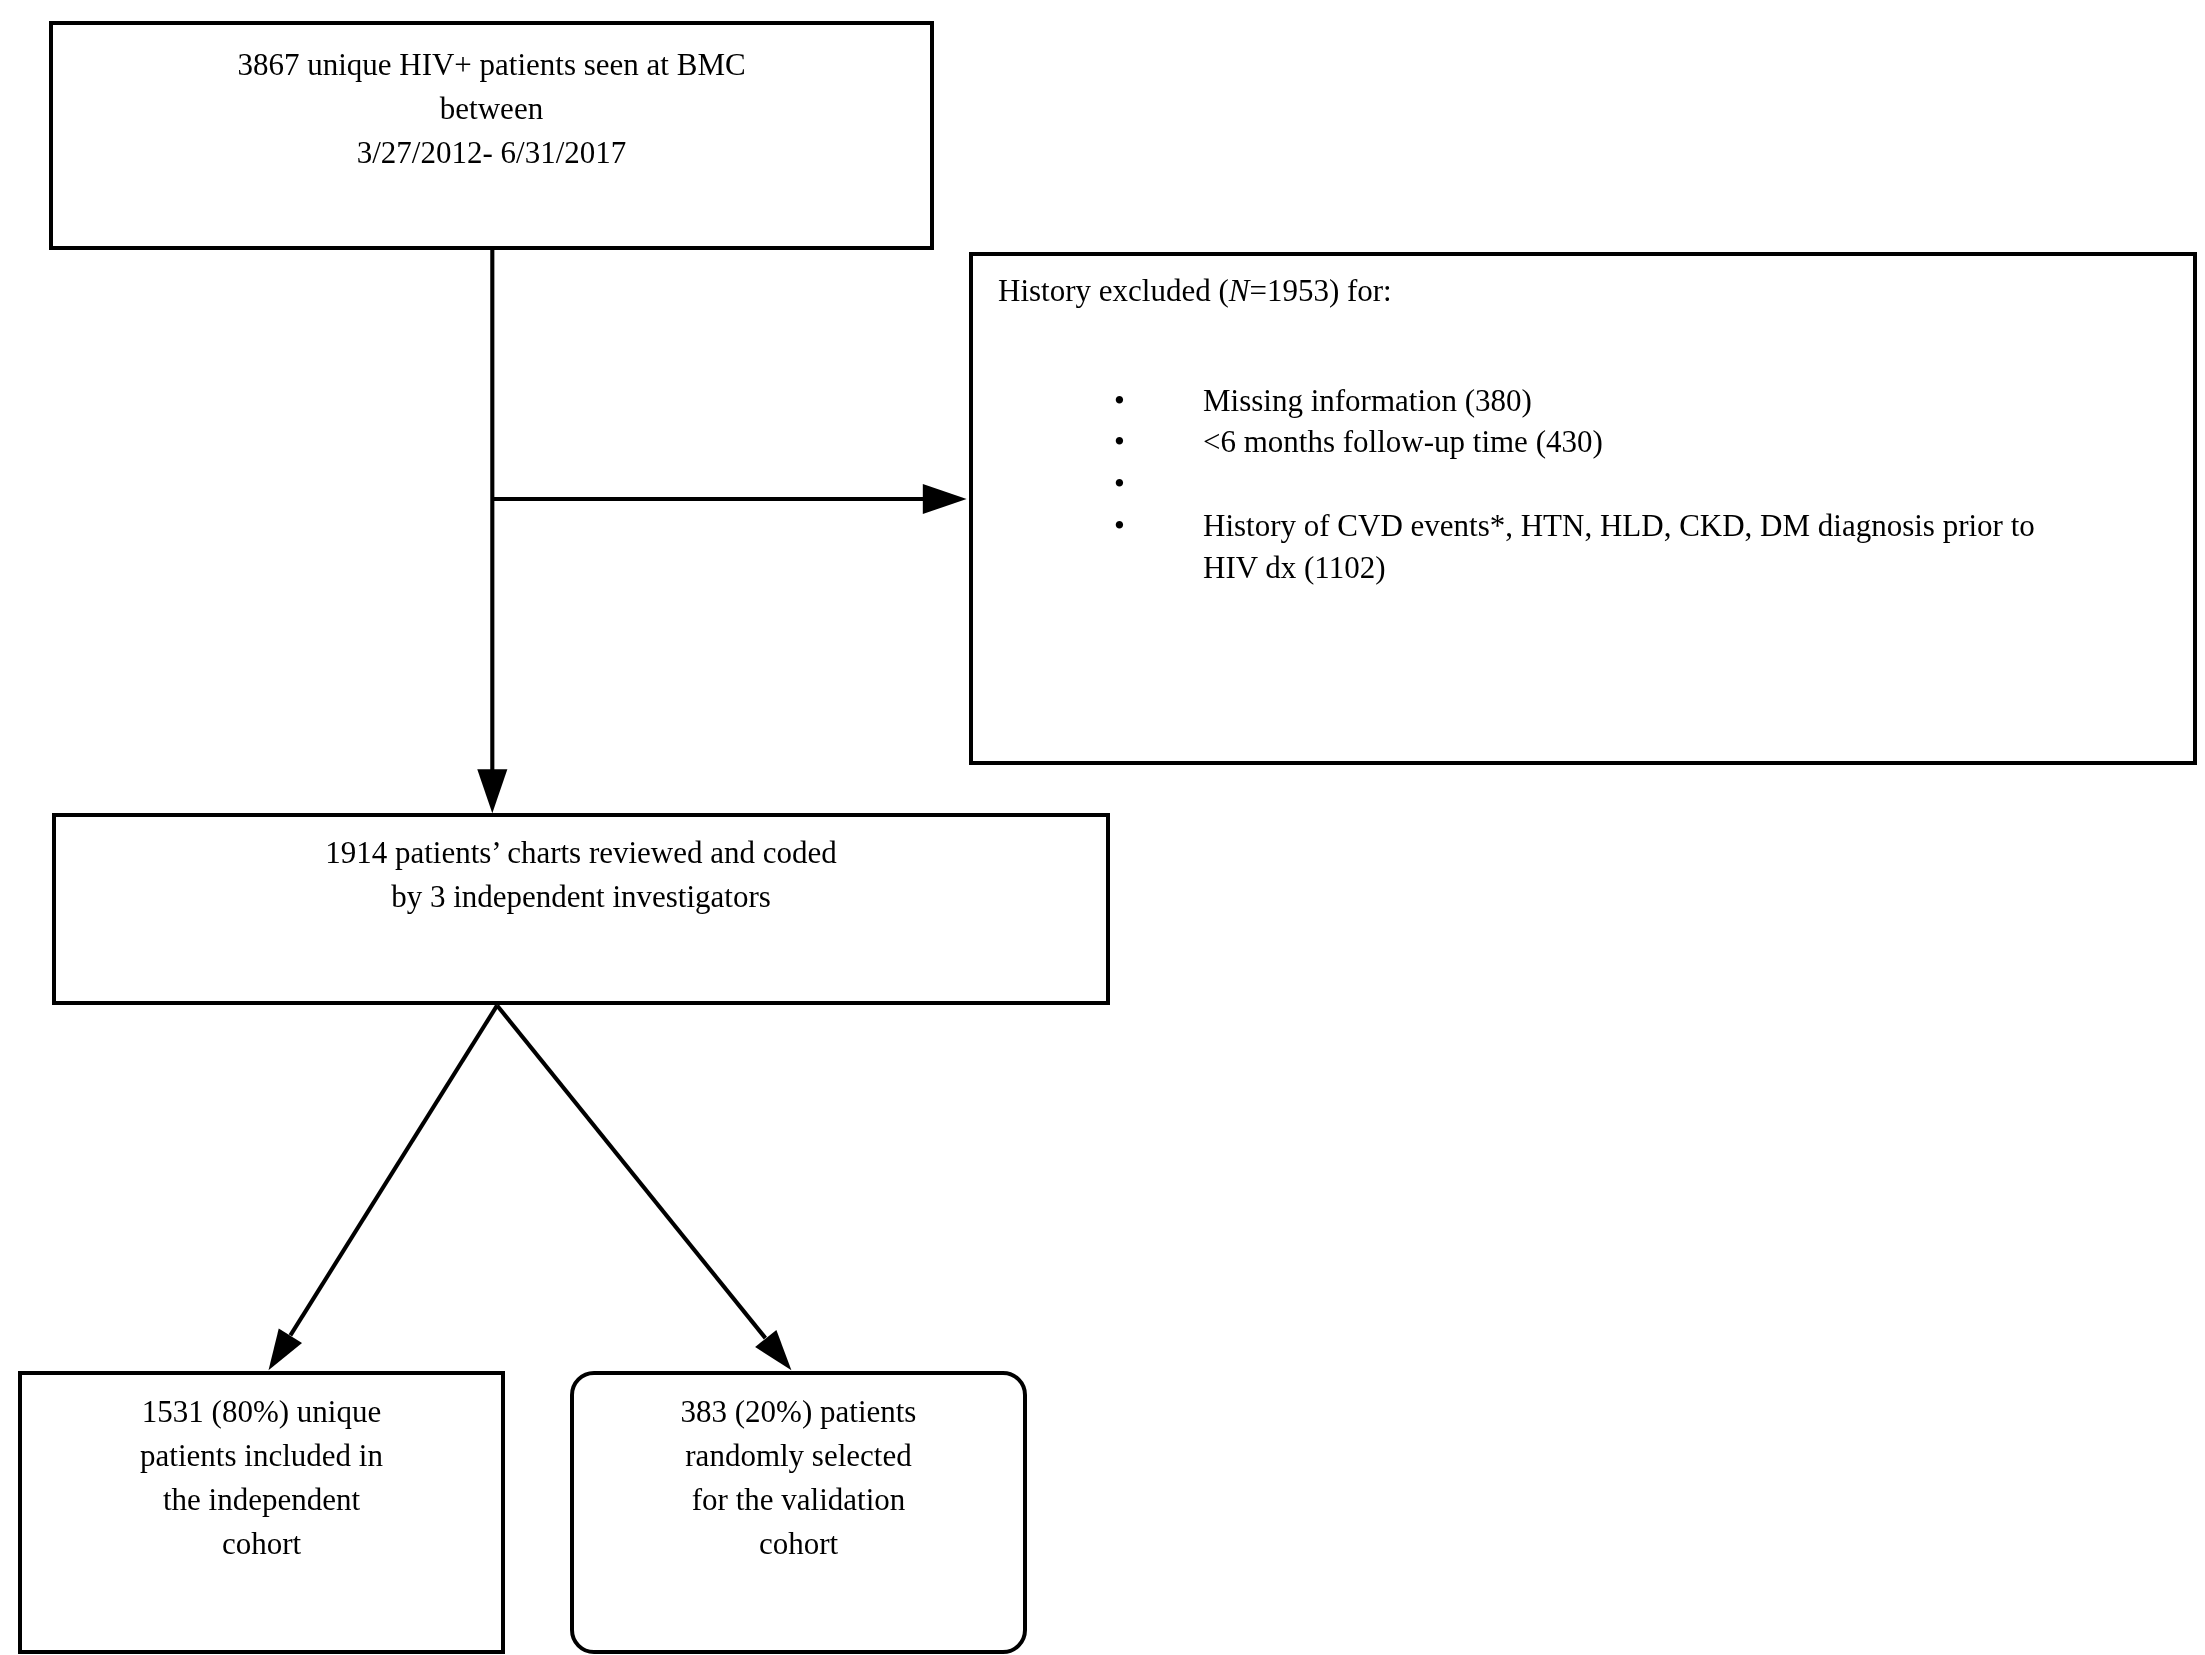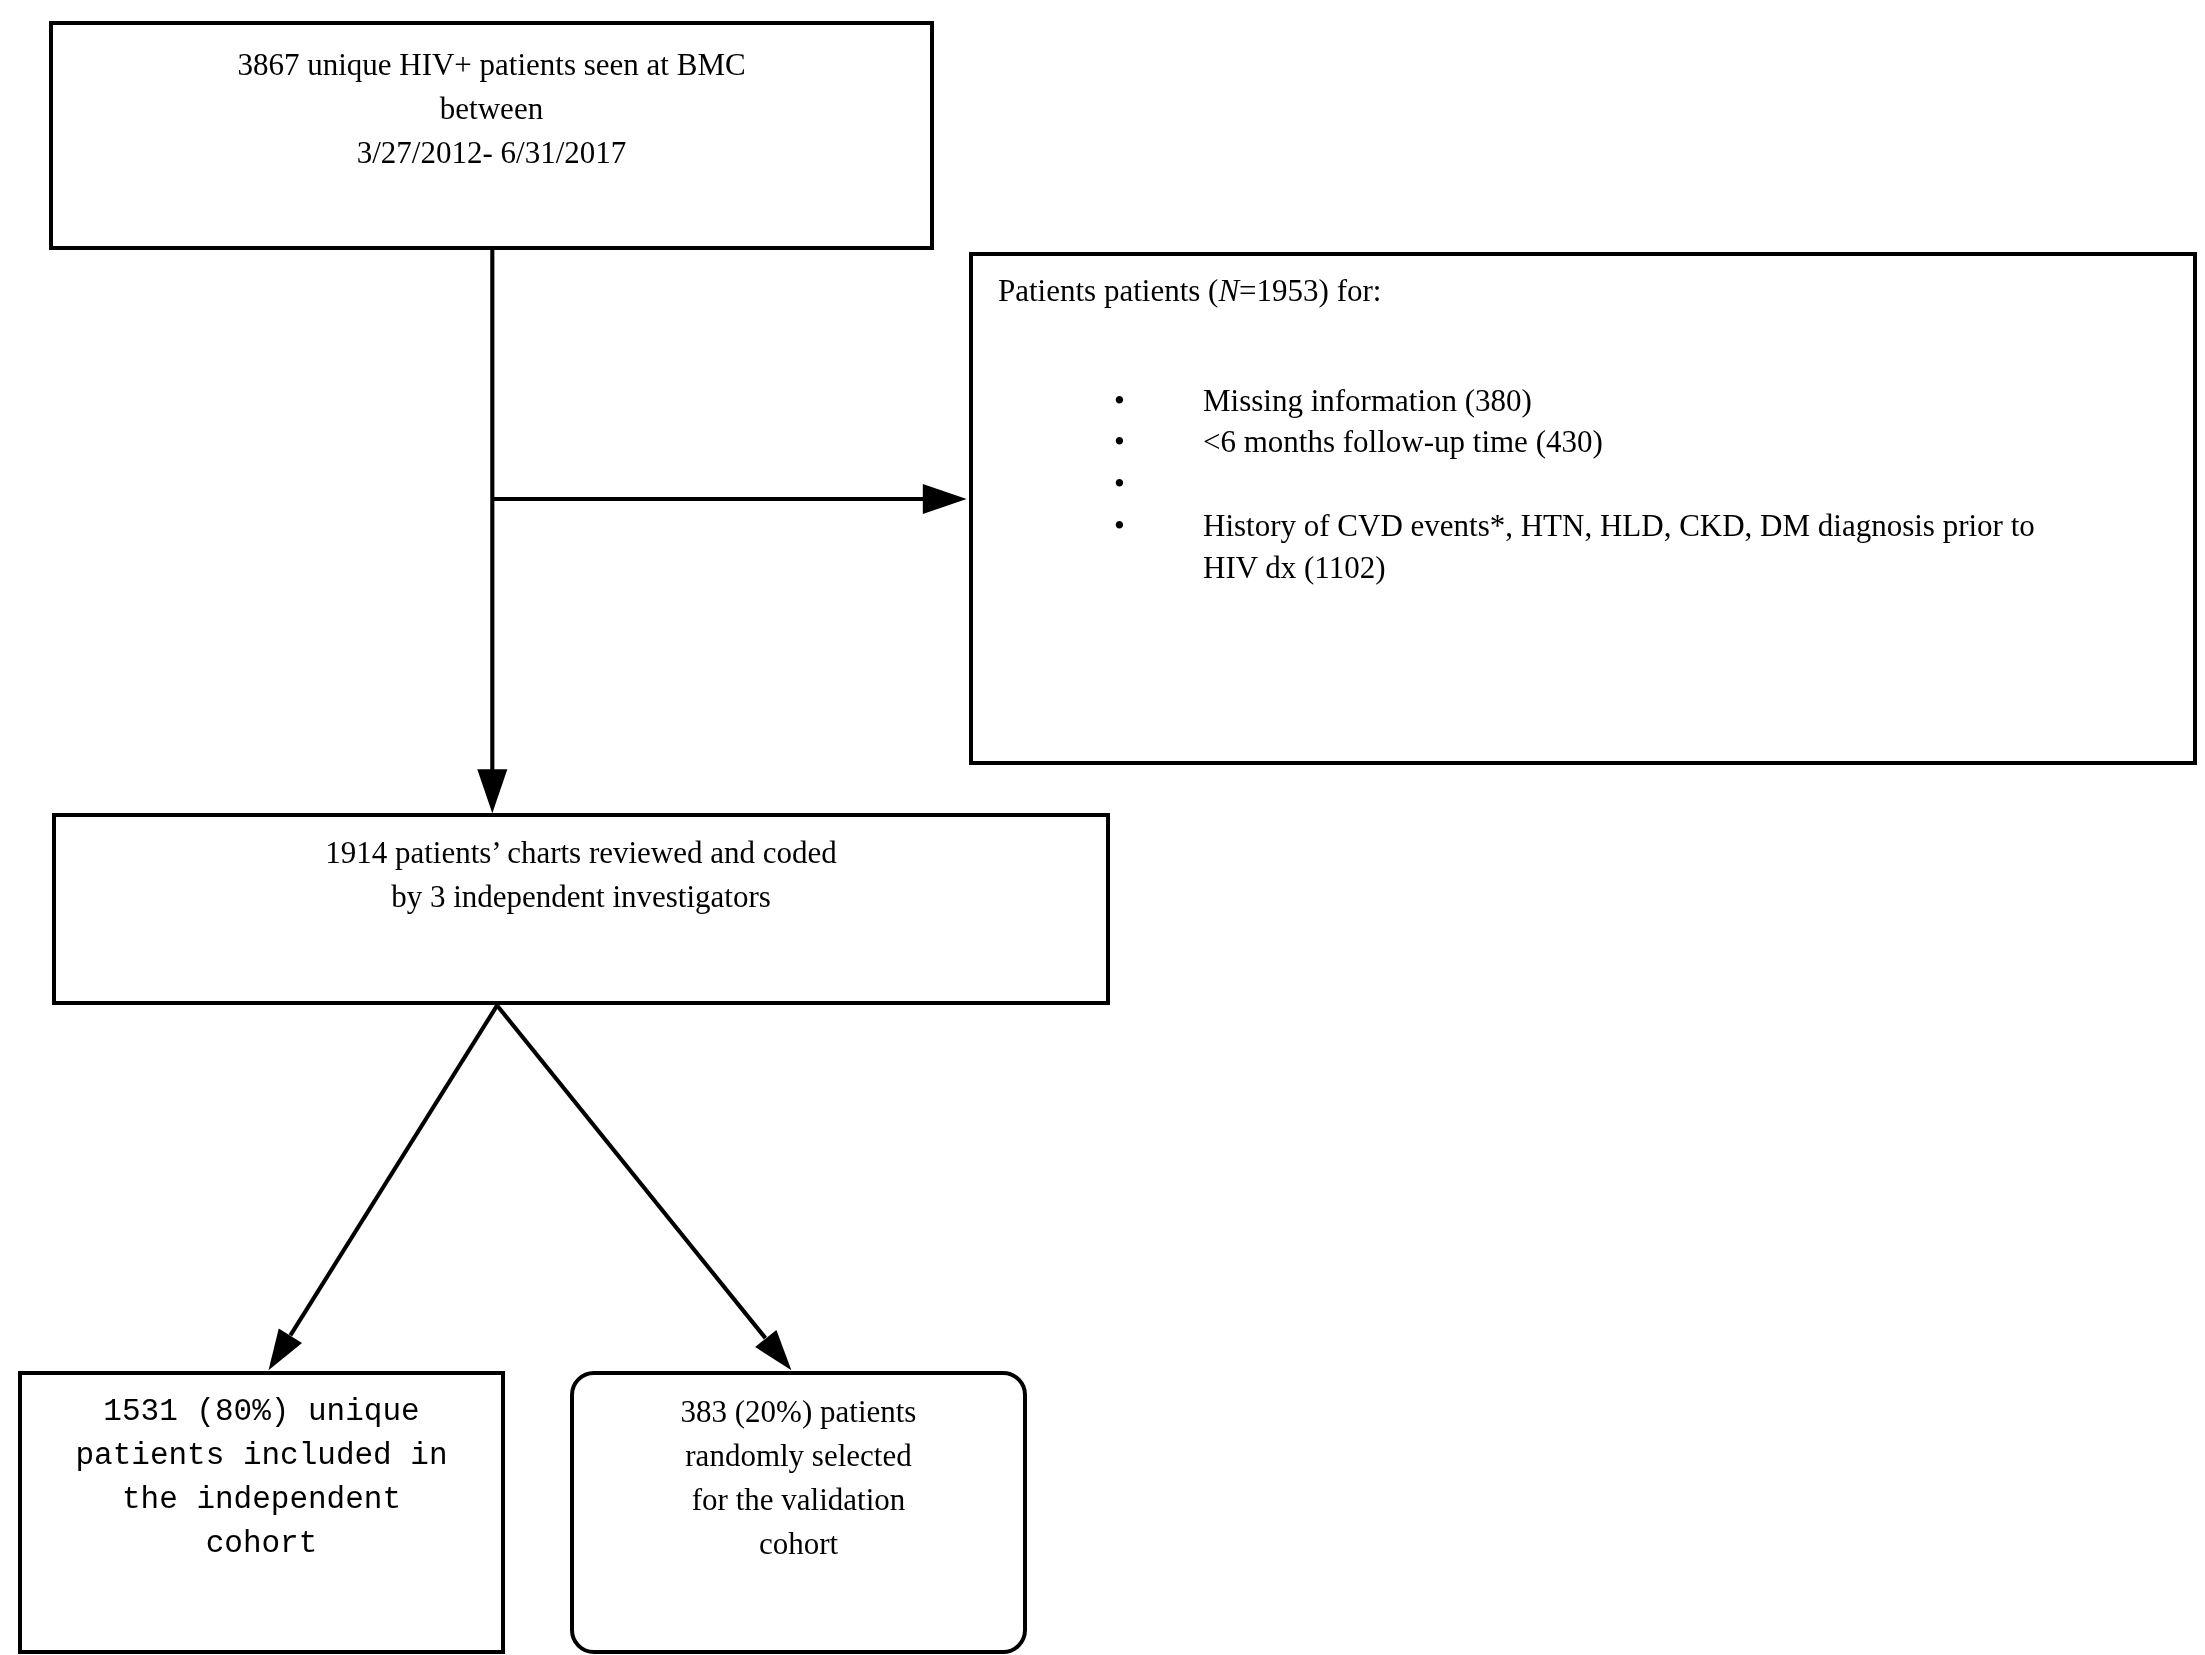--- a/index.html
+++ b/index.html
@@ -31,21 +31,21 @@
     border: 4.8px solid #000000;
     background: #ffffff;
   }
   .box .bline {
     line-height: 1.42;
     text-align: center;
     white-space: nowrap;
   }
   .box-top       { left: 49px;   top: 20.5px;   width: 885px; height: 229px; padding-top: 18px; }
   .box-review    { left: 52px;   top: 813px; width: 1058px; height: 192px; padding-top: 13.7px; }
-  .box-dev       { left: 18px;   top: 1371px; width: 487px;  height: 283px; padding-top: 15px; font-family: Liberation Mono, monospace; }
+  .box-dev       { left: 18px;   top: 1371px; width: 487px;  height: 283px; padding-top: 15px; }
   .box-val       { left: 570px;  top: 1371px; width: 457px;  height: 283px; padding-top: 15px; border-radius: 24px; }
   .box-exclusion {
     left: 969px; top: 252px; width: 1228px; height: 513px;
     padding: 13.7px 25px;
     text-align: left;
   }
   .excl-title {
     line-height: 1.35;
     margin-bottom: 68px;
     white-space: nowrap;
@@ -86,21 +86,21 @@
   </svg>
 
   <div class="box box-top">
     <div class="bline">3867 unique HIV+ patients seen at BMC</div>
     <div class="bline">between</div>
     <div class="bline">3/27/2012- 6/31/2017</div>
   </div>
 
   <div class="box box-exclusion">
     <div class="excl-title">
-      <span>Patients patients (</span><span class="n-italic">N</span><span>=1953) for:</span>
+      <span>History excluded (</span><span class="n-italic">N</span><span>=1953) for:</span>
     </div>
     <div class="bullet-row">
       <span class="bullet-marker">•</span>
       <span class="bullet-text">Missing information (380)</span>
     </div>
     <div class="bullet-row">
       <span class="bullet-marker">•</span>
       <span class="bullet-text">&lt;6 months follow-up time (430)</span>
     </div>
     <div class="bullet-row">

